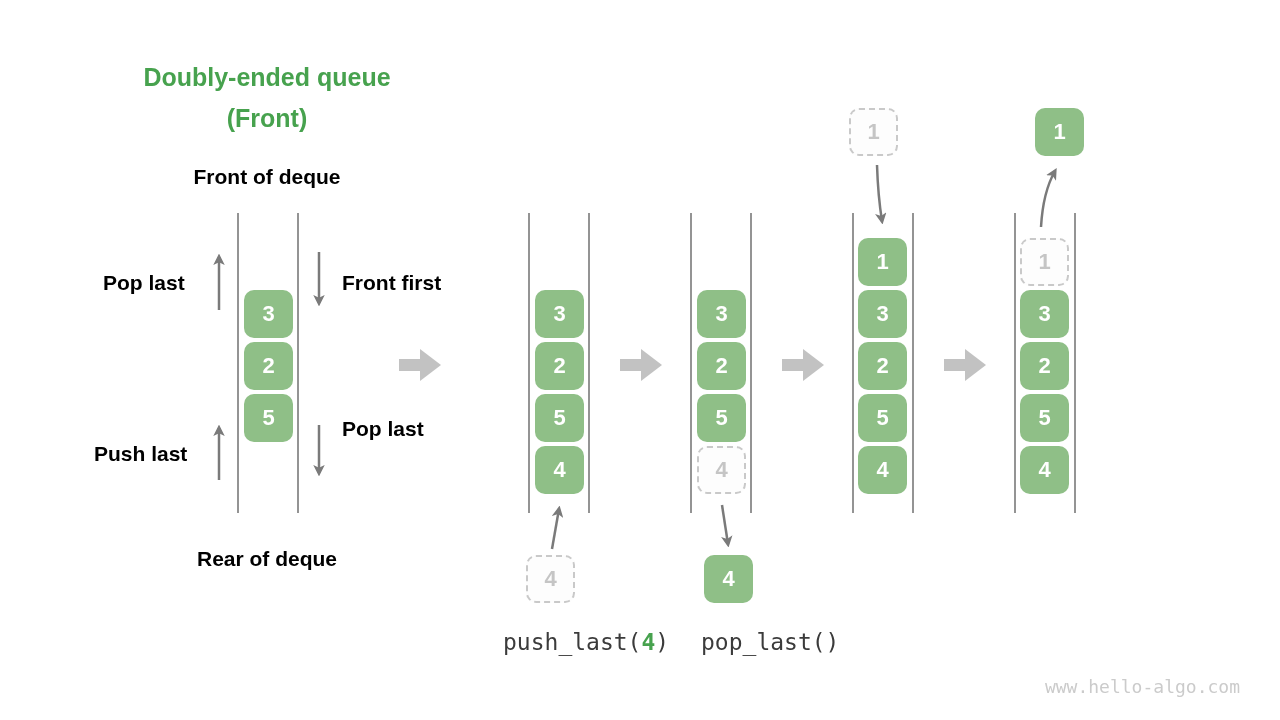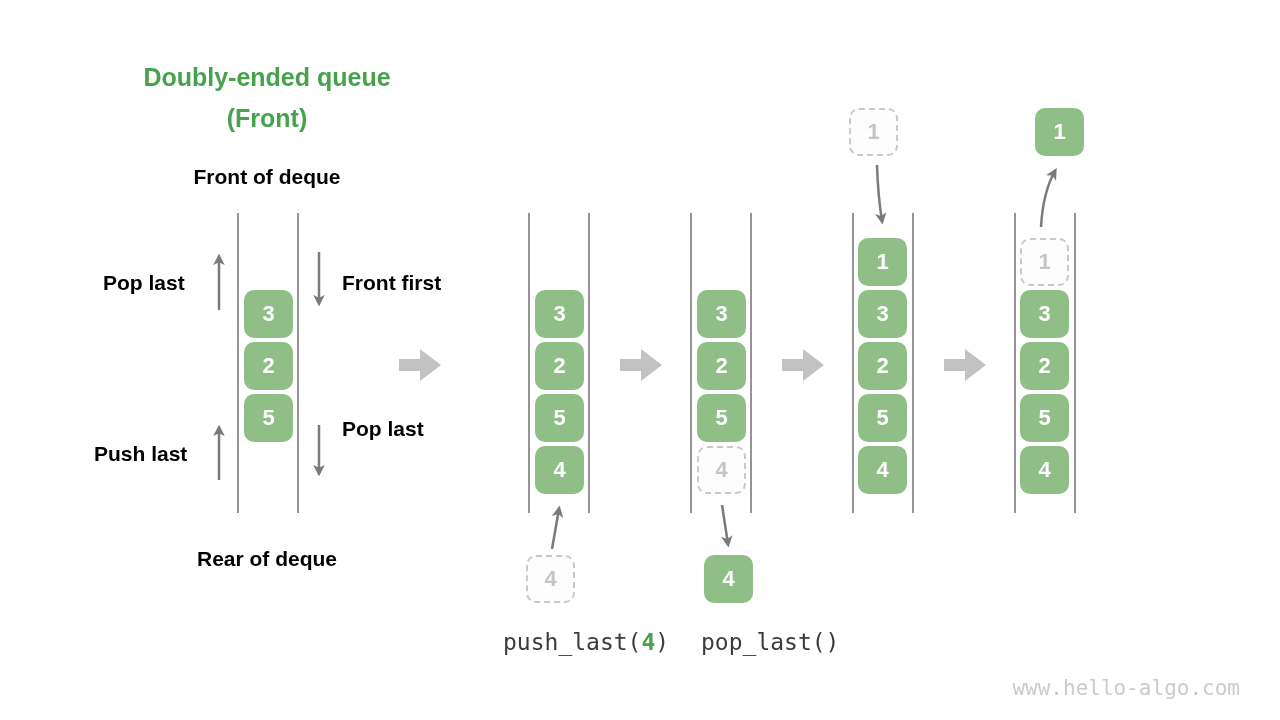--- a/index.html
+++ b/index.html
@@ -12,21 +12,21 @@
   .wall{position:absolute;top:213px;width:2px;height:300px;background:#949494;}
   .cell{position:absolute;width:49px;height:48px;border-radius:10px;
         display:flex;align-items:center;justify-content:center;
         font-weight:600;font-size:22px;}
   .cell.solid{background:#8FBF87;color:#ffffff;}
   .cell.ghost{width:45px;height:44px;background:#FDFDFD;border:2px dashed #C9C9C9;color:#C5C5C5;}
   .code{position:absolute;white-space:nowrap;font-family:"DejaVu Sans Mono",monospace;
         font-size:23px;color:#3B3B3B;}
   .code .arg{color:#47A24E;font-weight:700;}
   .watermark{position:absolute;right:40px;top:676px;font-family:"DejaVu Sans Mono",monospace;
-             font-size:21px;color:#CBCBCB;}
+             font-size:18px;color:#CBCBCB;}
   svg.overlay{position:absolute;left:0;top:0;pointer-events:none;}
 </style>
 </head>
 <body>
 
 <div id="canvas">
 
   <div class="title">
     <div>Doubly-ended queue</div>
     <div>(Front)</div>

